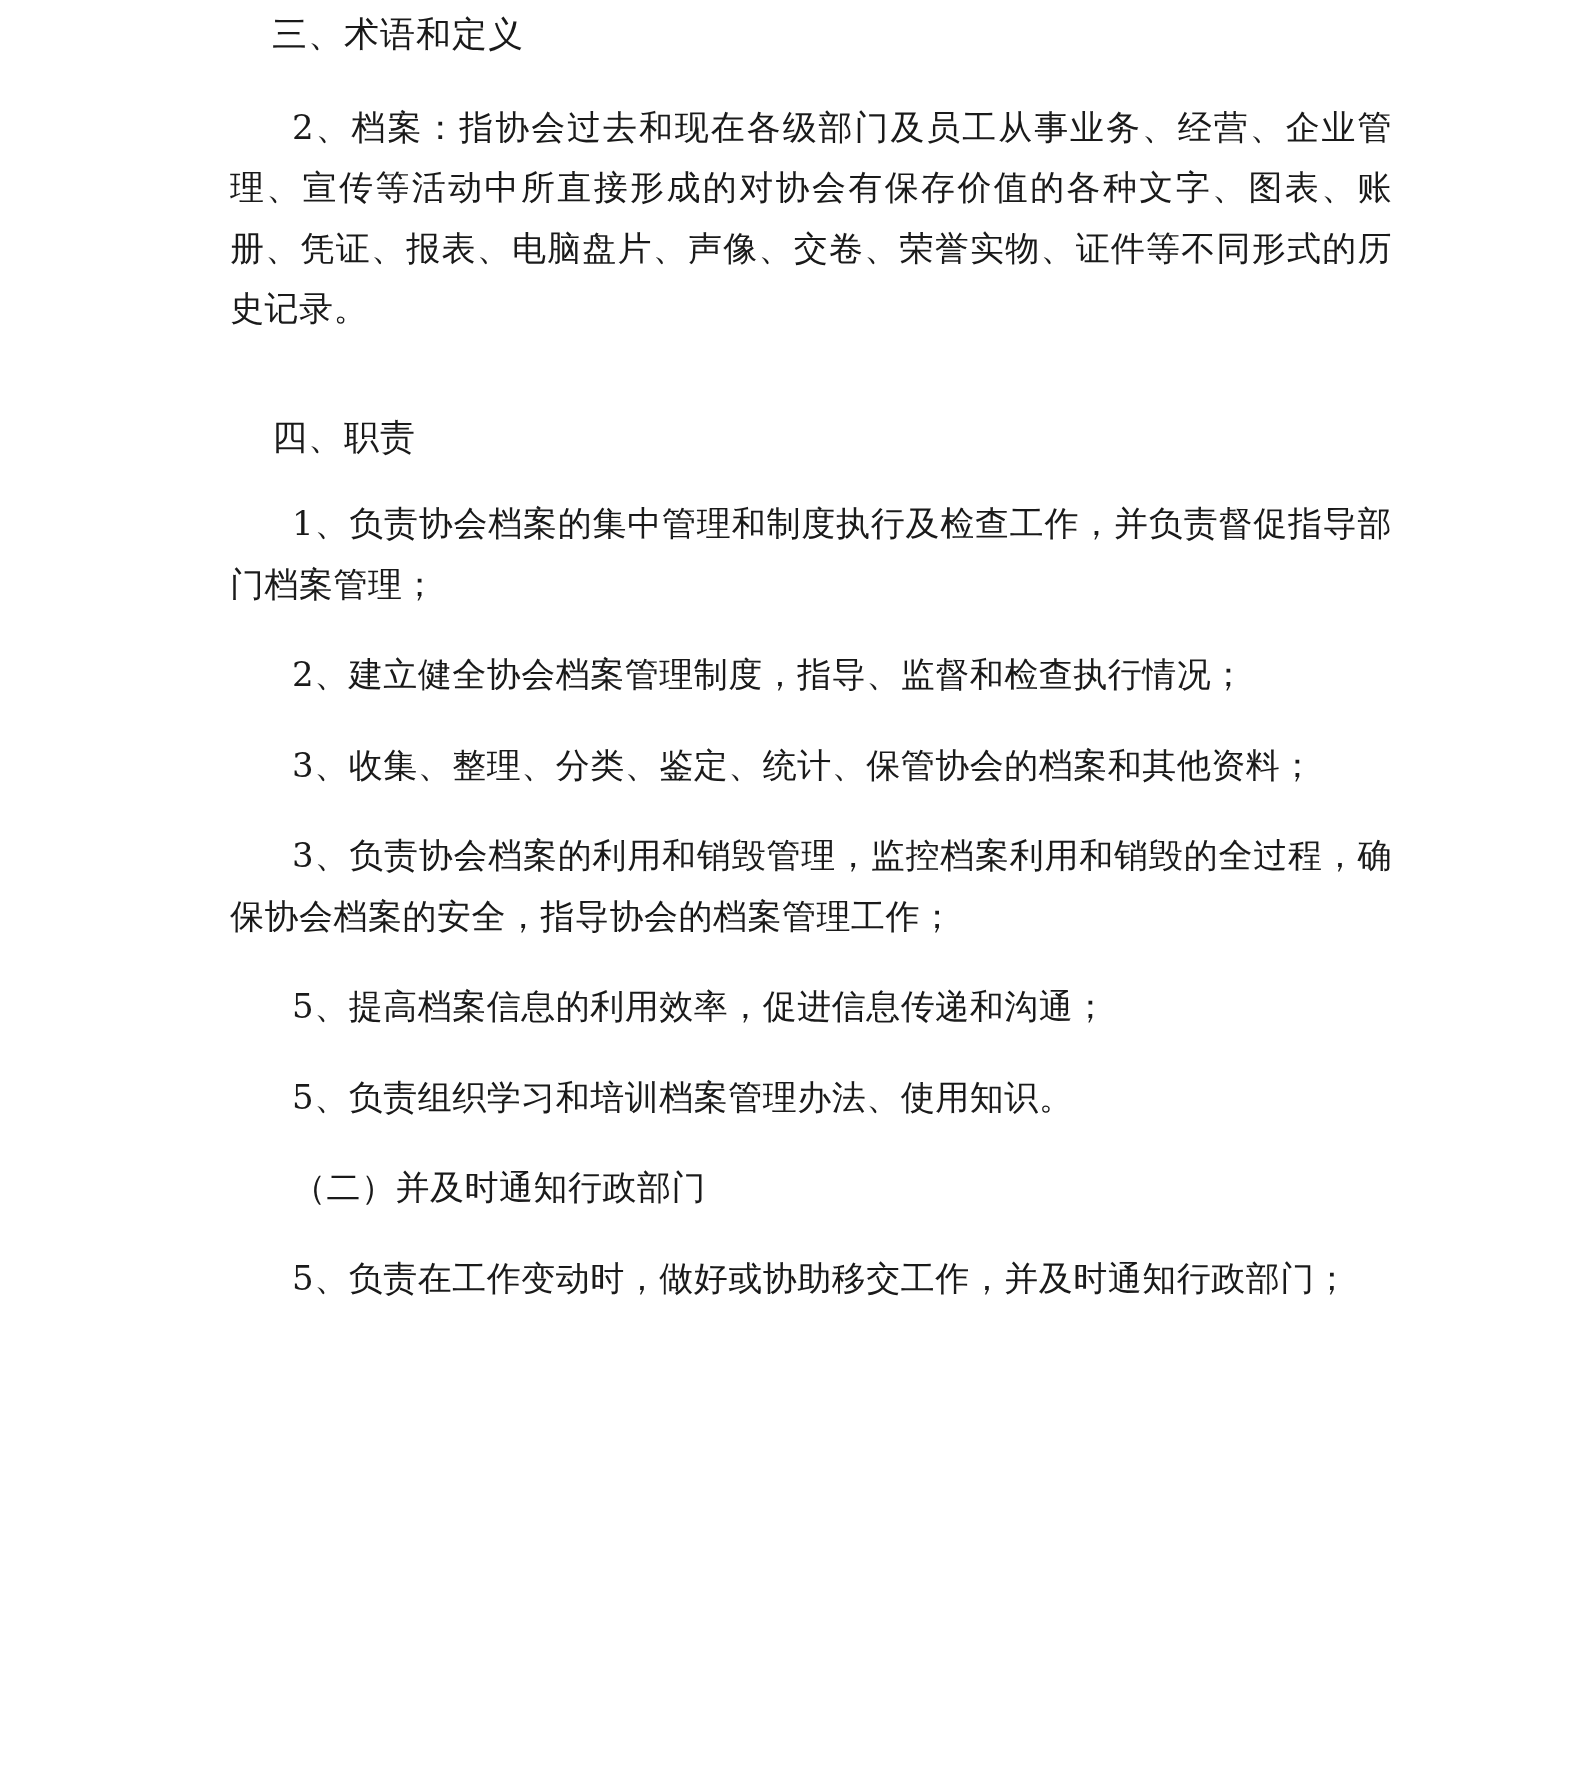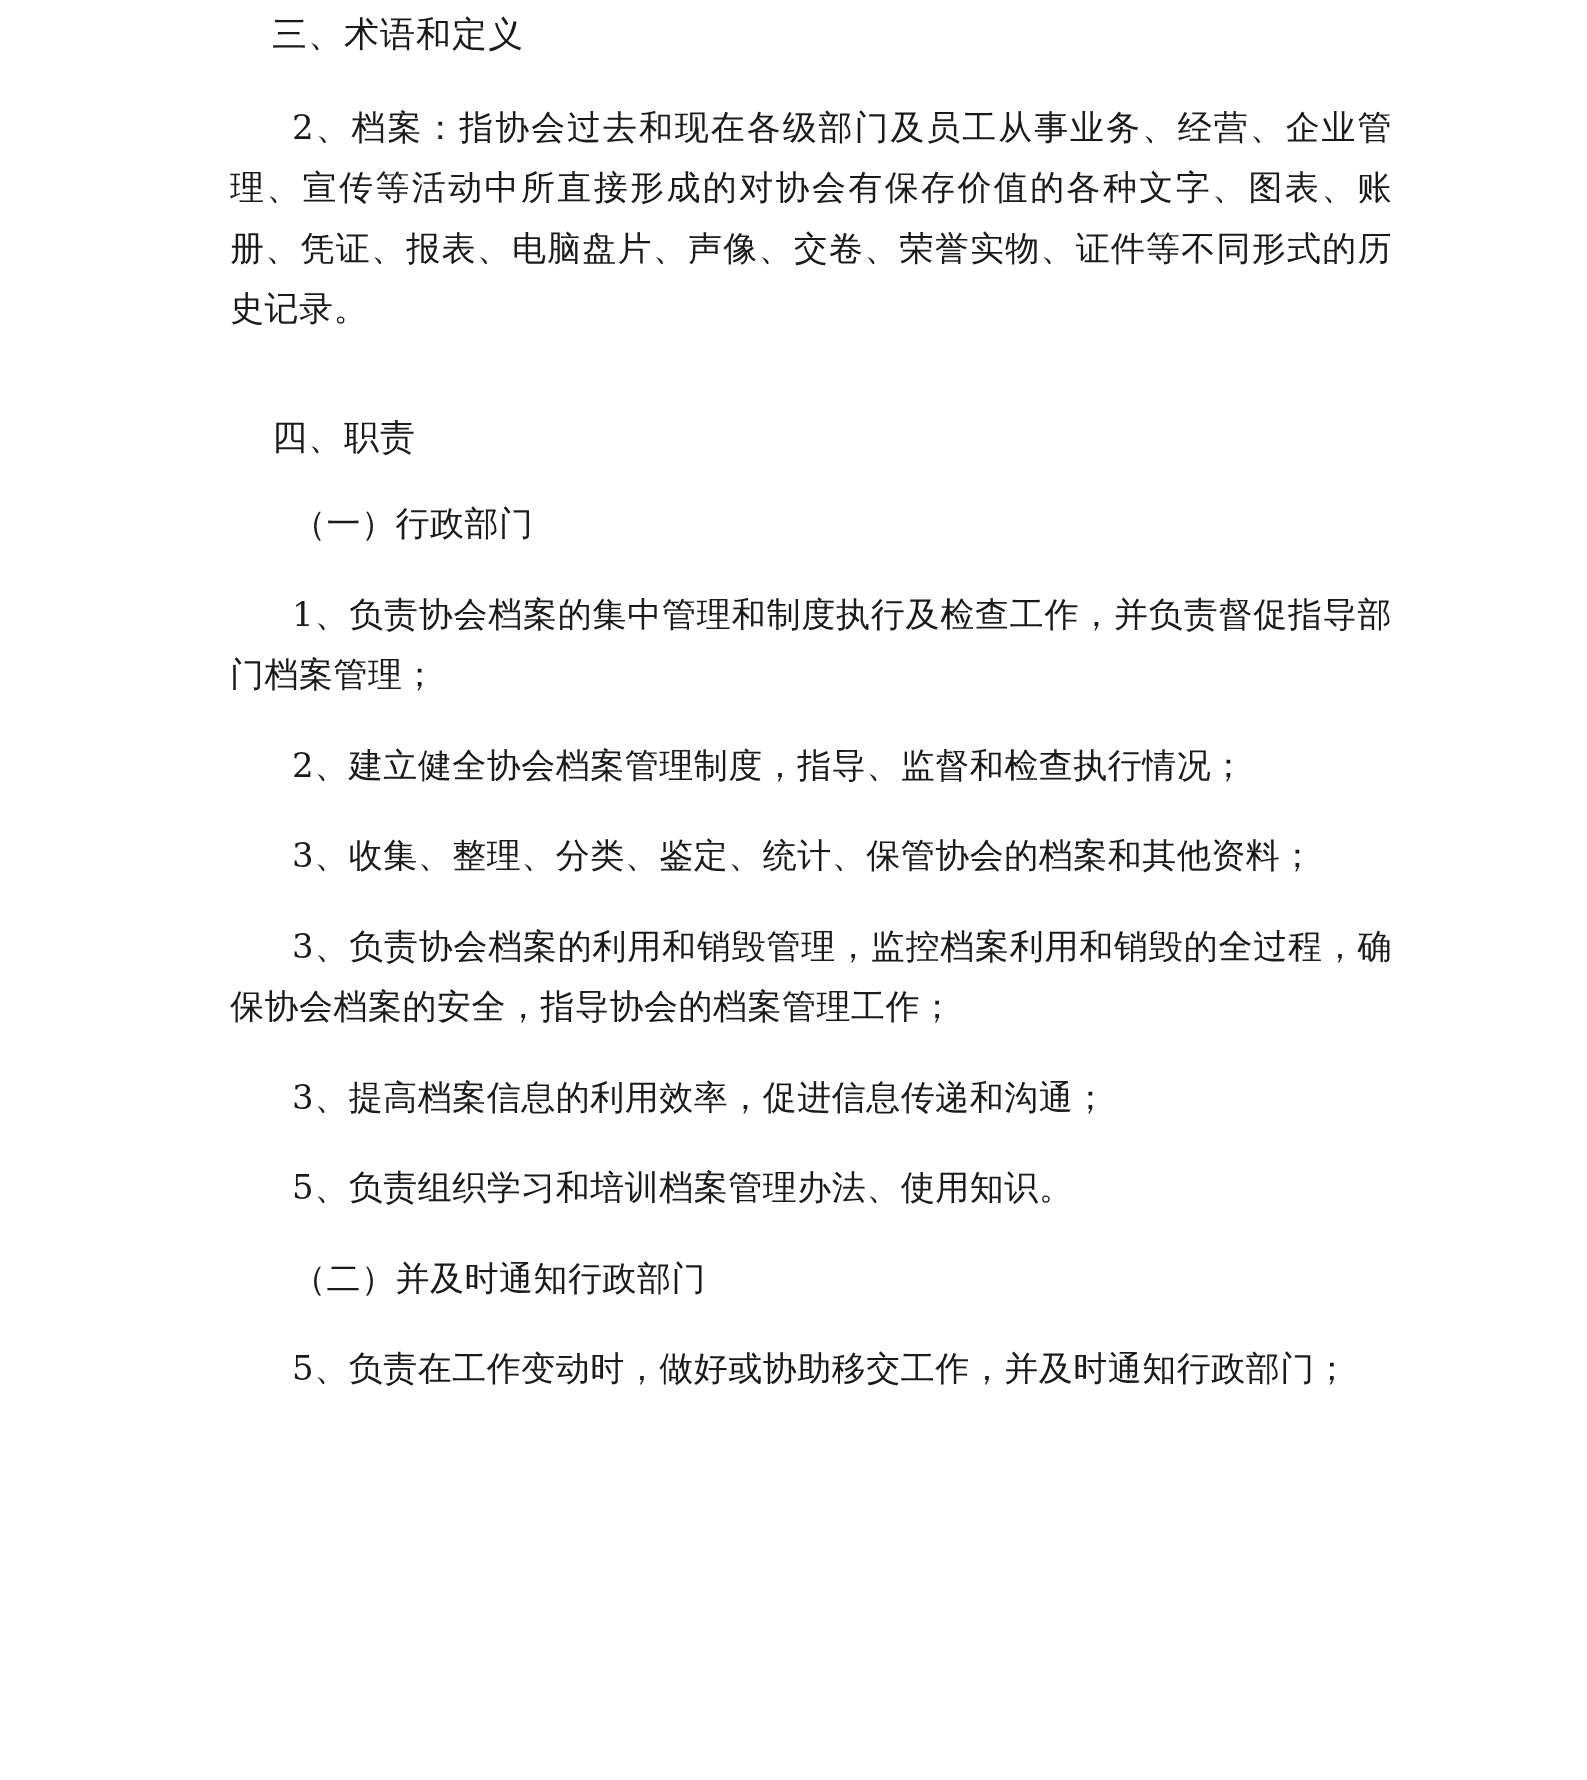--- a/index.html
+++ b/index.html
@@ -46,31 +46,30 @@
 
 <div class="page">
 
   <h2 class="doc-heading">三、术语和定义</h2>
 
   <p class="para first">2、档案：指协会过去和现在各级部门及员工从事业务、经营、企业管理、宣传等活动中所直接形成的对协会有保存价值的各种文字、图表、账册、凭证、报表、电脑盘片、声像、交卷、荣誉实物、证件等不同形式的历史记录。</p>
 
 
   <h2 class="doc-heading spaced">四、职责</h2>
 
-  <p class="para">（一）行政部门</p>
 
   <p class="para">1、负责协会档案的集中管理和制度执行及检查工作，并负责督促指导部门档案管理；</p>
 
   <p class="para">2、建立健全协会档案管理制度，指导、监督和检查执行情况；</p>
 
   <p class="para">3、收集、整理、分类、鉴定、统计、保管协会的档案和其他资料；</p>
 
   <p class="para">3、负责协会档案的利用和销毁管理，监控档案利用和销毁的全过程，确保协会档案的安全，指导协会的档案管理工作；</p>
 
-  <p class="para">3、提高档案信息的利用效率，促进信息传递和沟通；</p>
+  <p class="para">5、提高档案信息的利用效率，促进信息传递和沟通；</p>
 
   <p class="para">5、负责组织学习和培训档案管理办法、使用知识。</p>
 
   <p class="para">（二）并及时通知行政部门</p>
 
   <p class="para">5、负责在工作变动时，做好或协助移交工作，并及时通知行政部门；</p>
 
 </div>
 
 </body></html>

